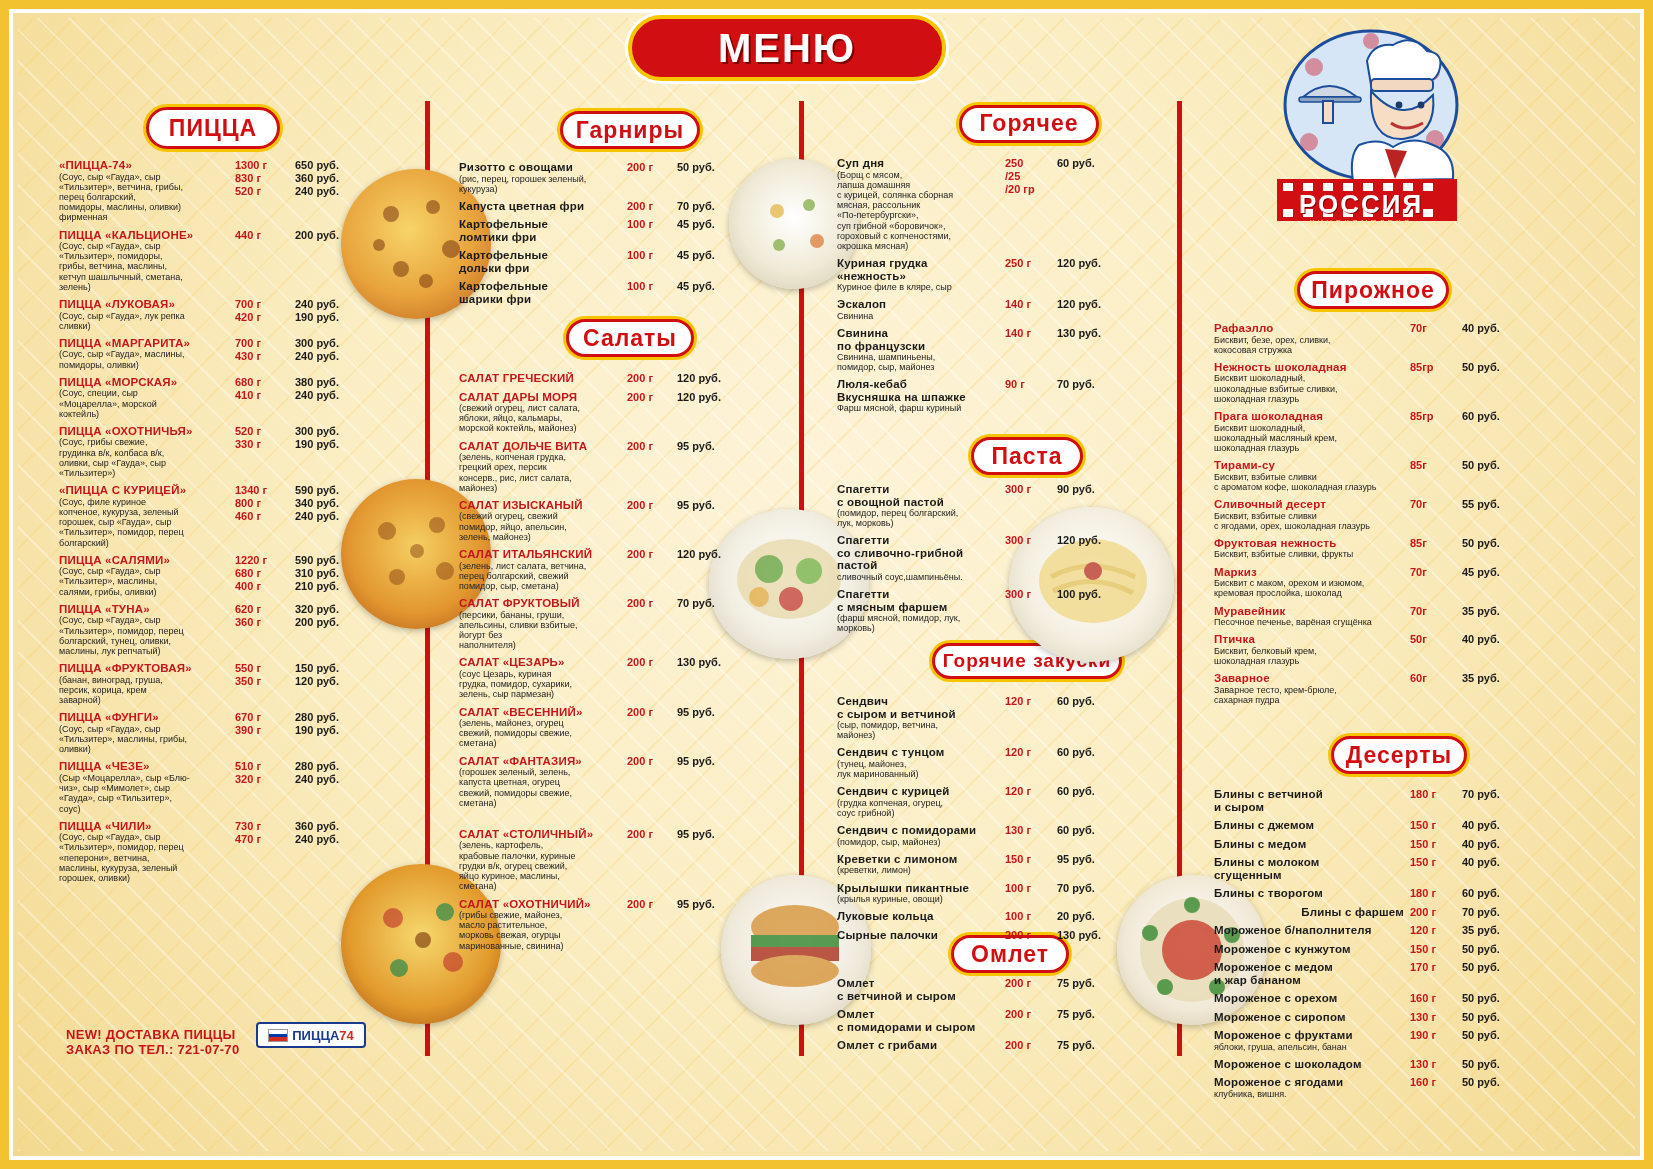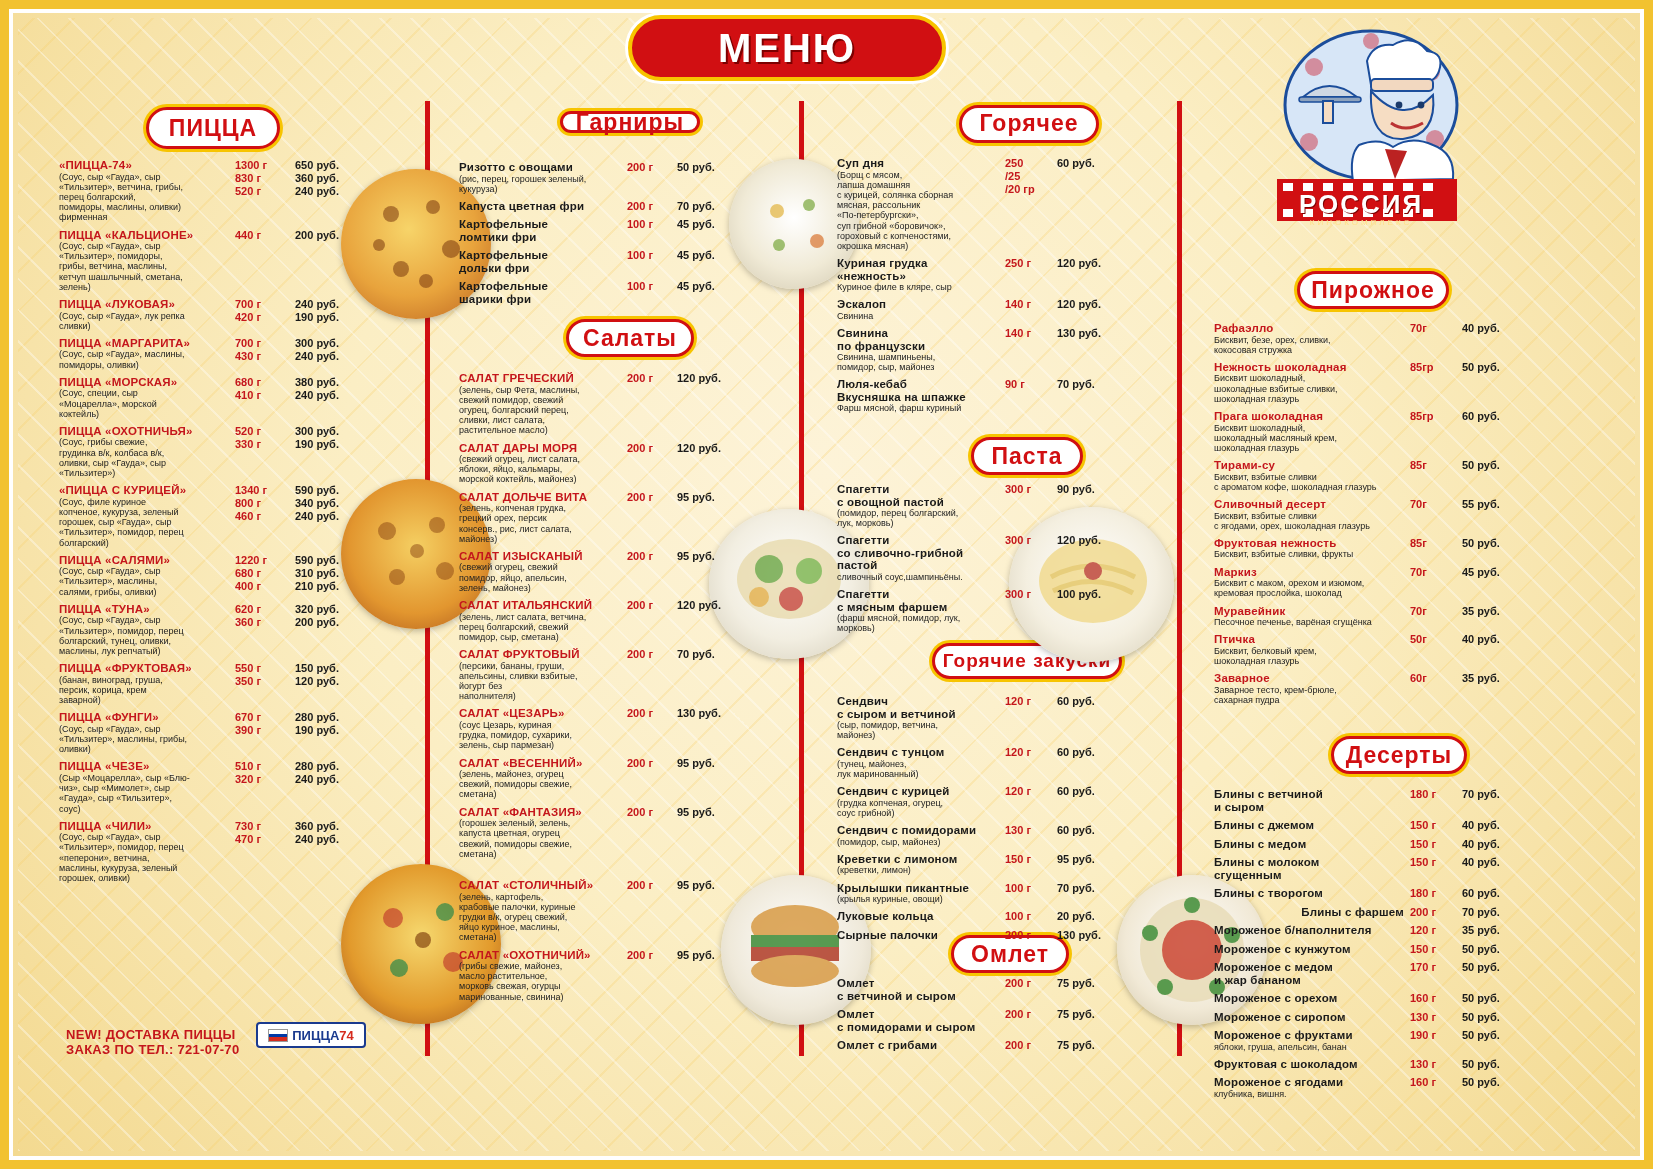--- a/index.html
+++ b/index.html
@@ -155,21 +155,21 @@
     </div>
   </div>
 
   <div class="vsep" style="left:416px; top:92px; height:955px;"></div>
   <div class="vsep" style="left:790px; top:92px; height:955px;"></div>
   <div class="vsep" style="left:1168px; top:92px; height:955px;"></div>
 
   <div class="pill" style="left:137px; top:98px; width:134px; height:42px;">
     <span>ПИЦЦА</span>
   </div>
-  <div class="pill" style="left:551px; top:102px; width:140px; height:22px;">
+  <div class="pill" style="left:551px; top:102px; width:140px; height:38px;">
     <span>Гарниры</span>
   </div>
   <div class="pill" style="left:557px; top:310px; width:128px; height:38px;">
     <span>Салаты</span>
   </div>
   <div class="pill" style="left:950px; top:96px; width:140px; height:38px;align-items:flex-end;">
     <span>Горячее</span>
   </div>
   <div class="pill" style="left:962px; top:428px; width:112px; height:38px;">
     <span>Паста</span>
@@ -425,21 +425,20 @@
             <div class="wt" style="width: 50px;">100 г</div>
             <div class="pr" style="width: 60px;">45 руб.</div>
           </div>
         </div>
       </div>
   </div>
   <div class="col" style="left:450px; top:363px; width:290px;">
     <div id="salaty-list">
         <div class="gitem">
           <div class="nm" style="width: 160px;">САЛАТ ГРЕЧЕСКИЙ</div>
-          <div class="desc" style="width: 160px;">(зелень, сыр Фета, маслины,<br>свежий помидор, свежий<br>огурец, болгарский перец,<br>сливки, лист салата,<br>растительное масло)</div>
           <div class="gnums" style="left: 168px;">
             <div class="wt" style="width: 50px;">200 г</div>
             <div class="pr" style="width: 60px;">120 руб.</div>
           </div>
         </div>
         <div class="gitem">
           <div class="nm" style="width: 160px;">САЛАТ ДАРЫ МОРЯ</div>
           <div class="desc" style="width: 160px;">(свежий огурец, лист салата,<br>яблоки, яйцо, кальмары,<br>морской коктейль, майонез)</div>
           <div class="gnums" style="left: 168px;">
             <div class="wt" style="width: 50px;">200 г</div>
@@ -850,21 +849,21 @@
         </div>
         <div class="gitem">
           <div class="nm black" style="width: 190px;">Мороженое с фруктами</div>
           <div class="desc" style="width: 190px;">яблоки, груша, апельсин, банан</div>
           <div class="gnums" style="left: 196px;">
             <div class="wt" style="width: 52px;">190 г</div>
             <div class="pr" style="width: 62px;">50 руб.</div>
           </div>
         </div>
         <div class="gitem">
-          <div class="nm black" style="width: 190px;">Фруктовая с шоколадом</div>
+          <div class="nm black" style="width: 190px;">Мороженое с шоколадом</div>
           <div class="gnums" style="left: 196px;">
             <div class="wt" style="width: 52px;">130 г</div>
             <div class="pr" style="width: 62px;">50 руб.</div>
           </div>
         </div>
         <div class="gitem">
           <div class="nm black" style="width: 190px;">Мороженое с ягодами</div>
           <div class="desc" style="width: 190px;">клубника, вишня.</div>
           <div class="gnums" style="left: 196px;">
             <div class="wt" style="width: 52px;">160 г</div>

